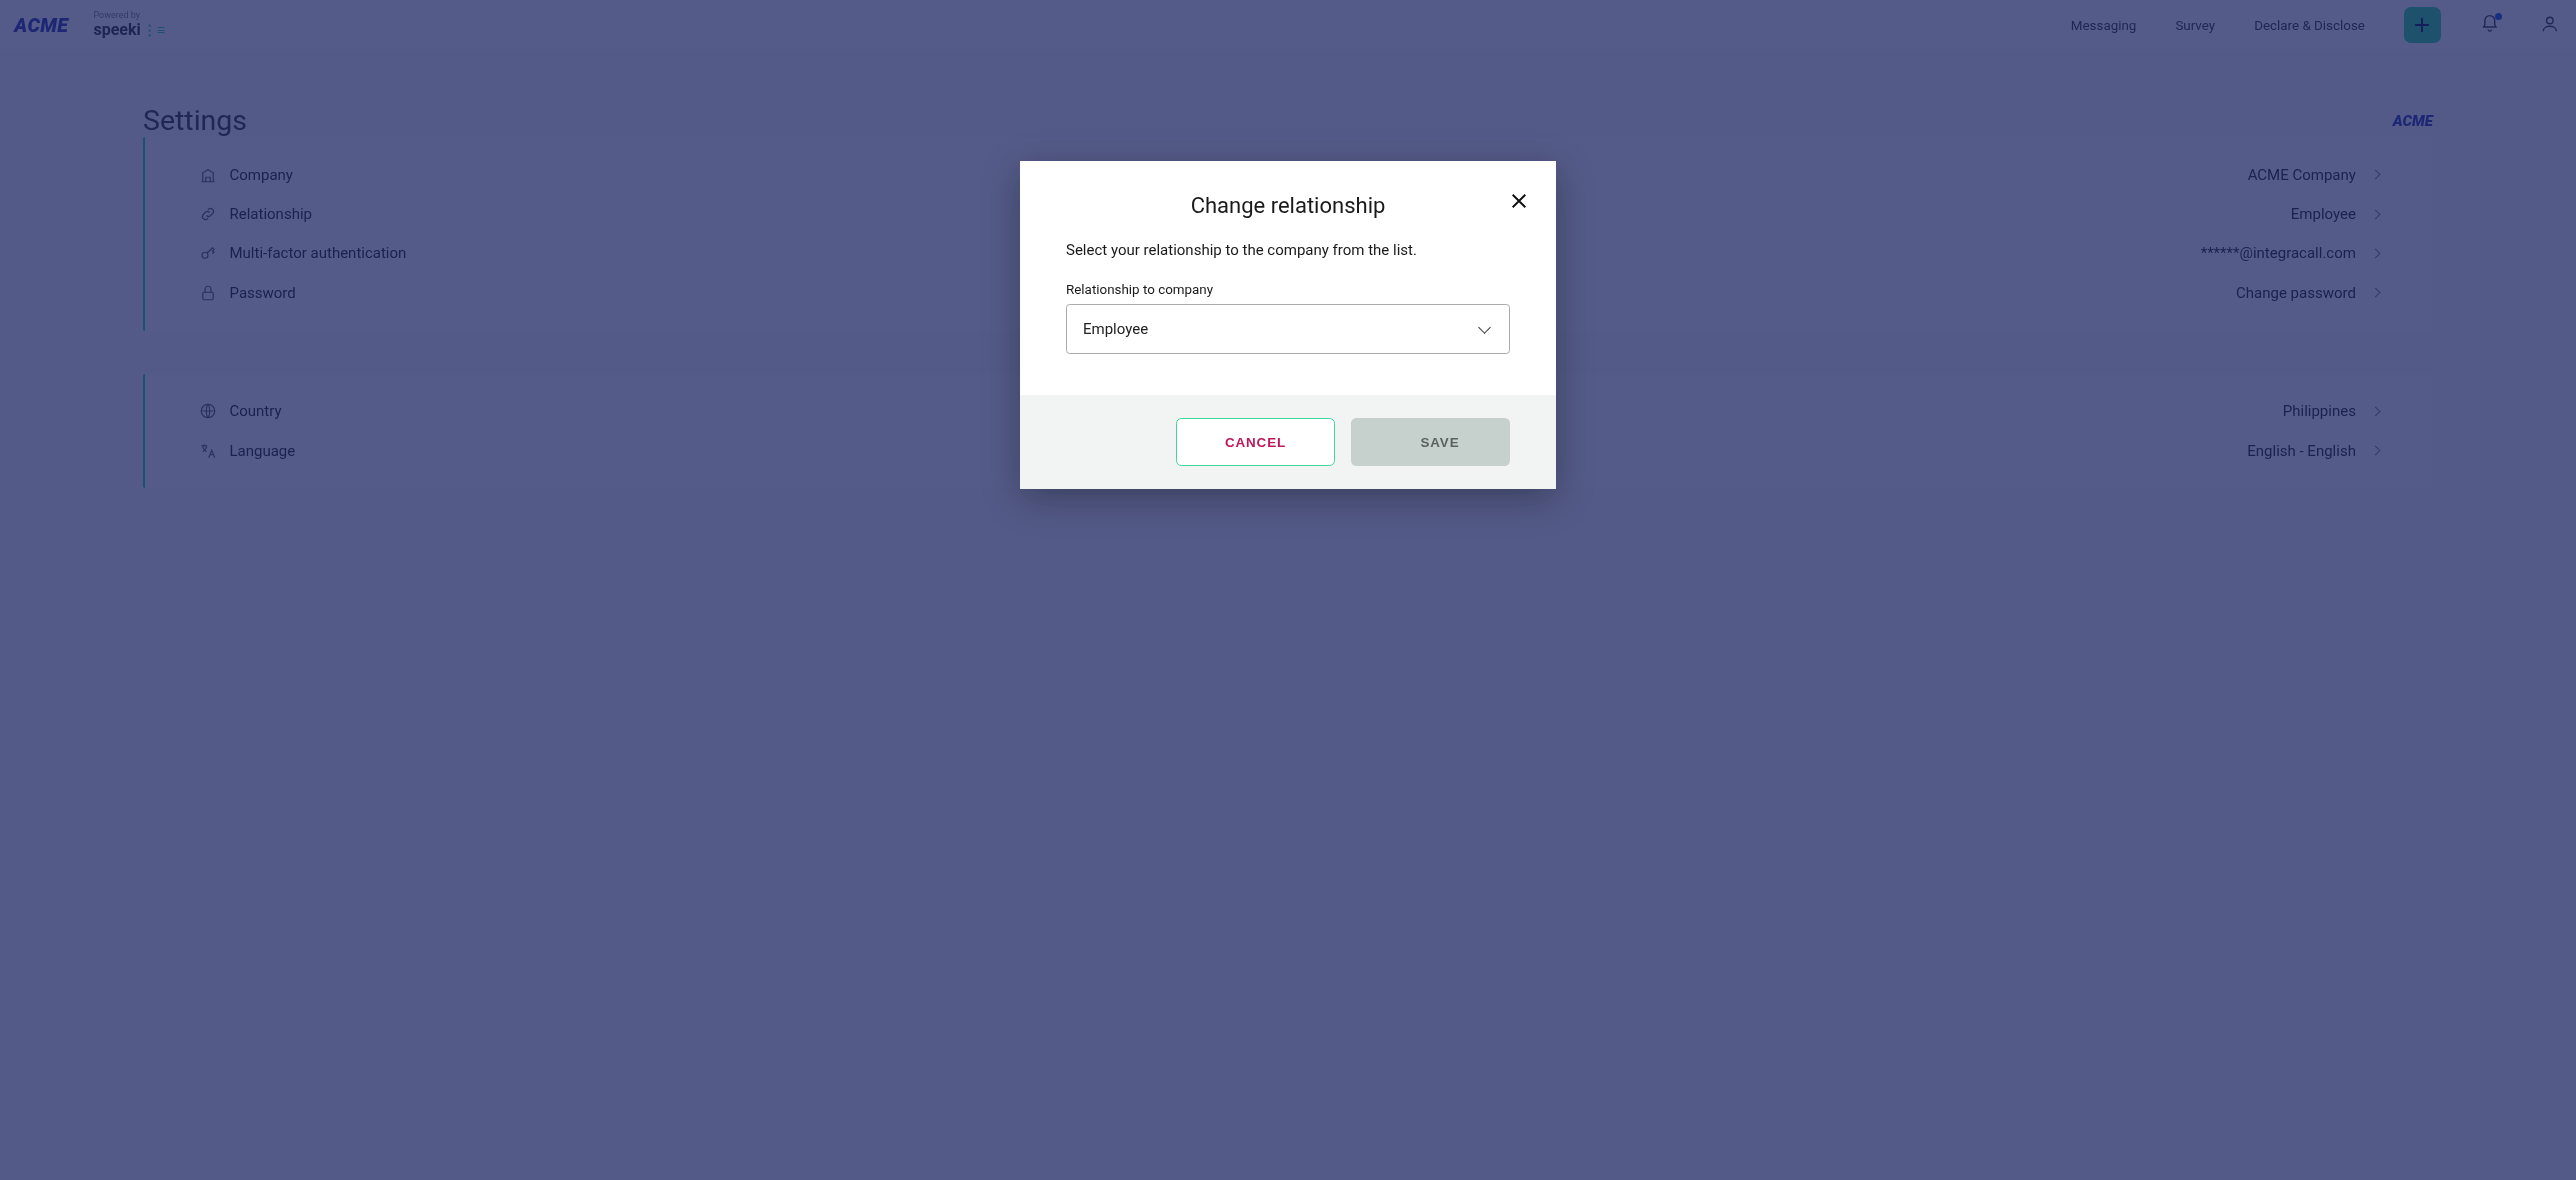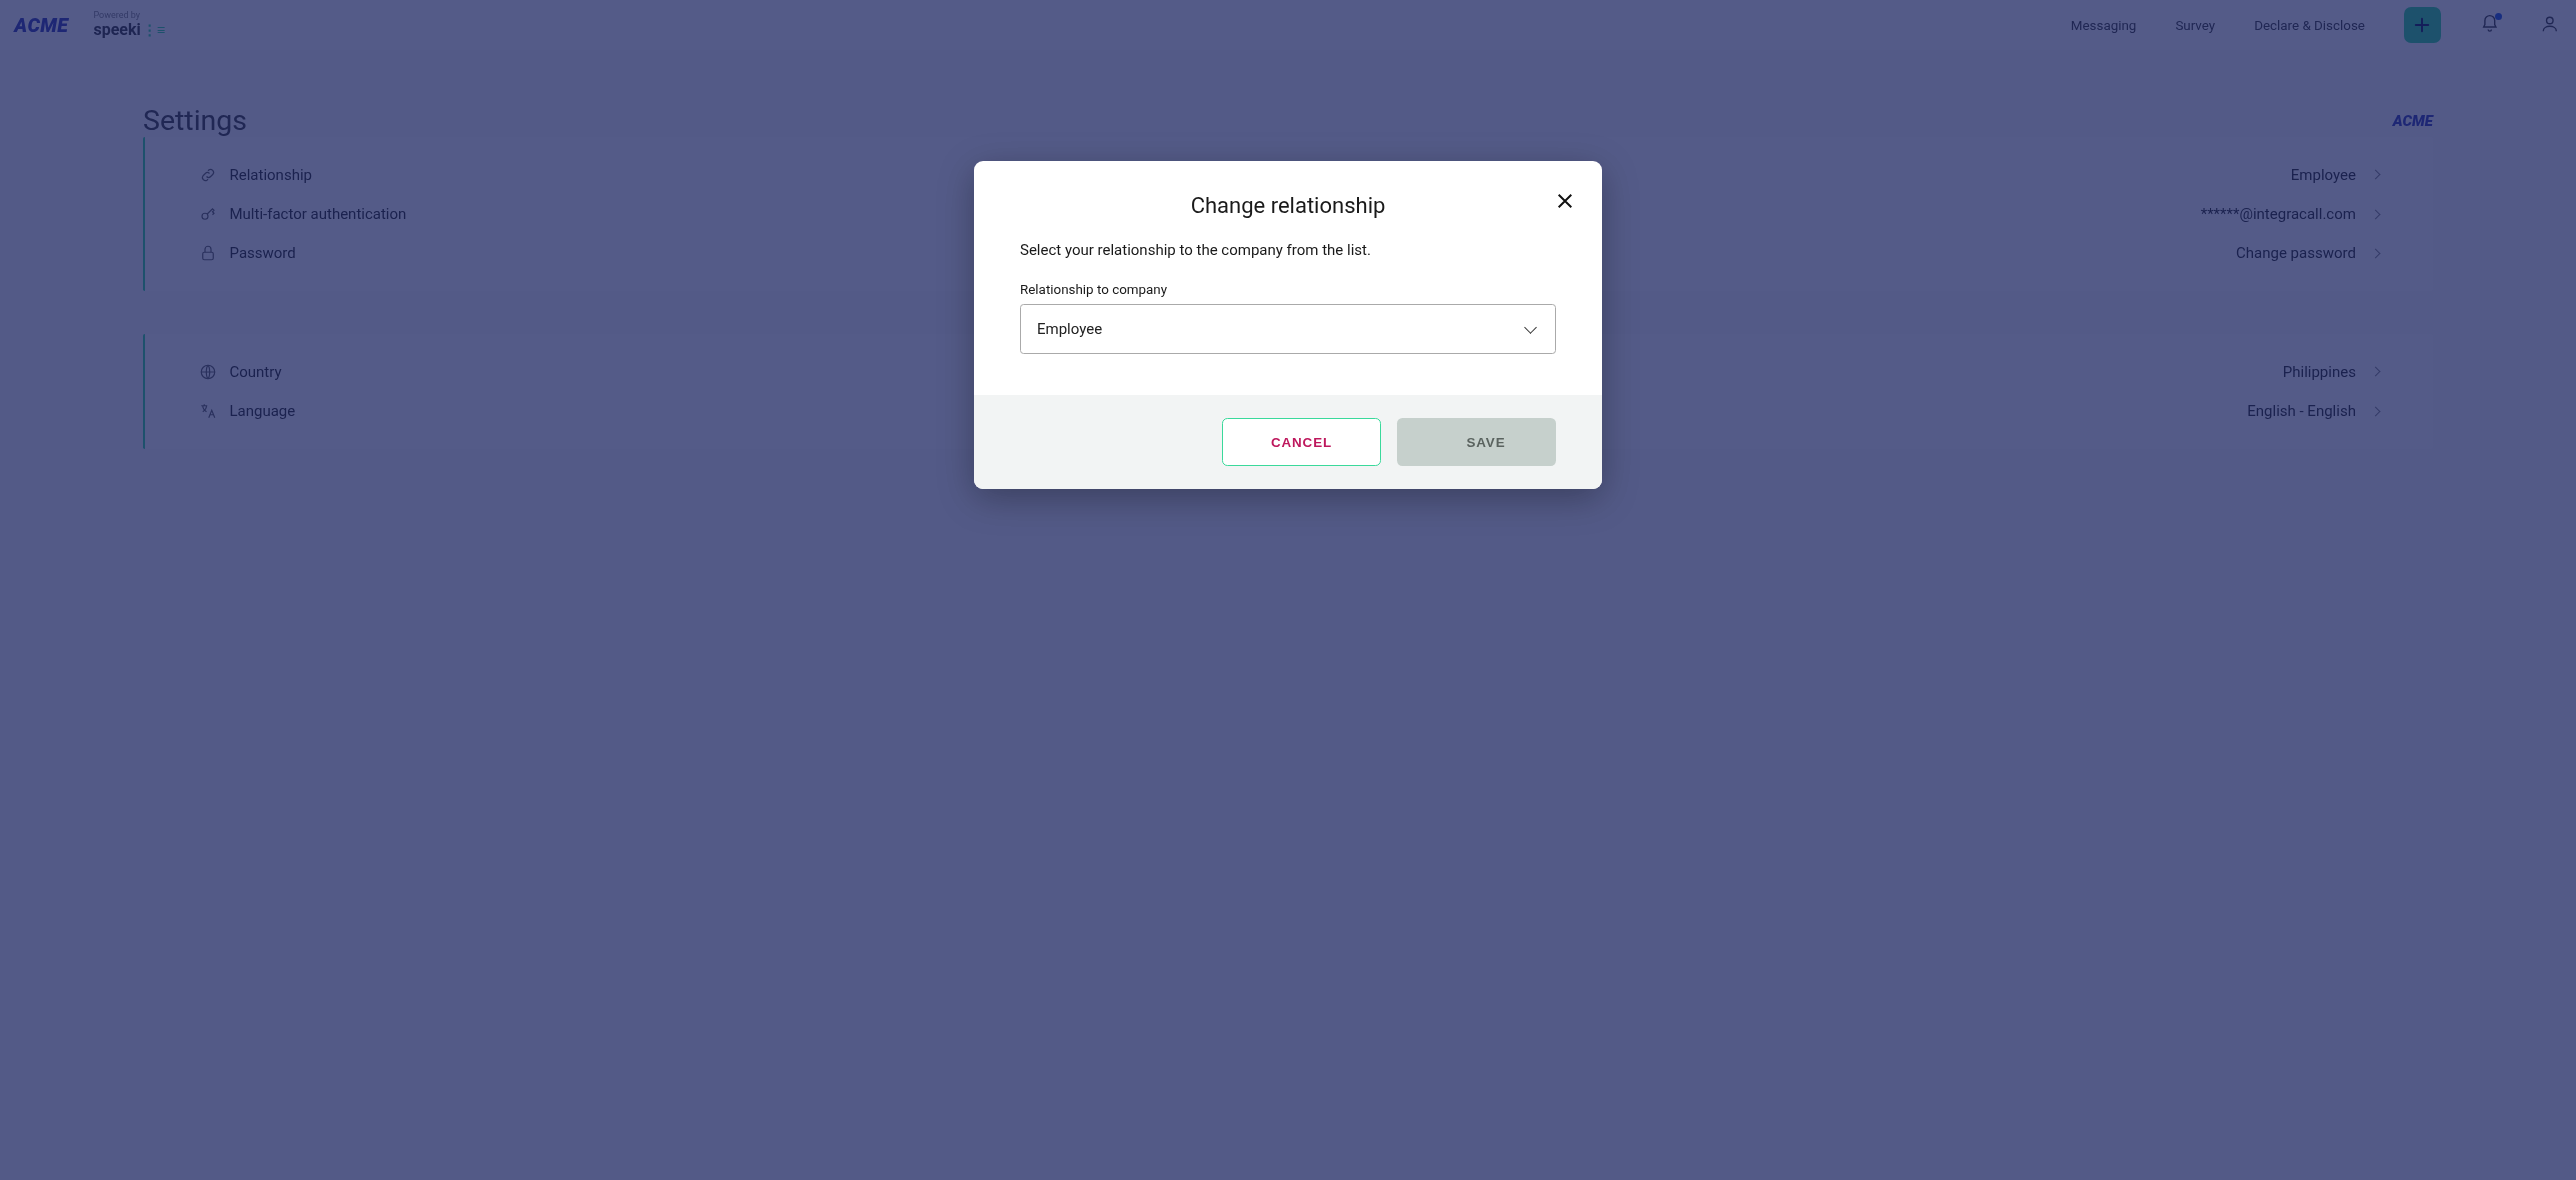--- a/index.html
+++ b/index.html
@@ -80,23 +80,23 @@
     .row-value { font-size: 15px; color: #333; }
     .chev { width: 7.1px; height: 7.1px; border-top: 1.8px solid #888; border-right: 1.8px solid #888; transform: rotate(45deg); }
 
     .overlay {
       position: fixed; inset: 0;
       background: rgba(18, 28, 90, 0.72);
       display: flex; align-items: flex-start; justify-content: center;
       padding-top: 161px;
     }
     .modal {
-      width: 628px;
+      width: 536px;
       background: #fff;
-      border-radius: 9px;
+      border-radius: 0;
       overflow: hidden;
       box-shadow: 0 9px 36px rgba(0,0,0,0.3);
     }
     .modal-body { padding: 32px 46px 41px; position: relative; }
     .modal-close {
       position: absolute; top: 27px; right: 25px;
       width: 25px; height: 25px; cursor: pointer;
       display: flex; align-items: center; justify-content: center;
     }
     .modal-title { font-size: 22px; font-weight: 400; text-align: center; margin-bottom: 23px; color: #1a1a1a; }
@@ -168,20 +168,32 @@
 <div class="page">
   <div class="page-header">
     <h1 class="page-title">Settings</h1>
     <span class="acme-small">ACME</span>
   </div>
 
   <div class="card">
     <div class="row">
       <div class="row-left">
         <svg class="row-icon" viewBox="0 0 24 24" fill="none">
+            <path d="M3 21h18M5 21V9l7-4 7 4v12M9 21v-6h6v6" stroke="#666" stroke-width="1.6"></path>
+          </svg>
+        <span class="row-label">Company</span>
+      </div>
+      <div class="row-right">
+        <span class="row-value">ACME Company</span>
+        <span class="chev"></span>
+      </div>
+    </div>
+    <div class="row">
+      <div class="row-left">
+        <svg class="row-icon" viewBox="0 0 24 24" fill="none">
             <path d="M10 14a4 4 0 0 0 5.6 0l3-3a4 4 0 0 0-5.6-5.6l-1 1M14 10a4 4 0 0 0-5.6 0l-3 3a4 4 0 0 0 5.6 5.6l1-1" stroke="#666" stroke-width="1.6"></path>
           </svg>
         <span class="row-label">Relationship</span>
       </div>
       <div class="row-right">
         <span class="row-value">Employee</span>
         <span class="chev"></span>
       </div>
     </div>
     <div class="row">

